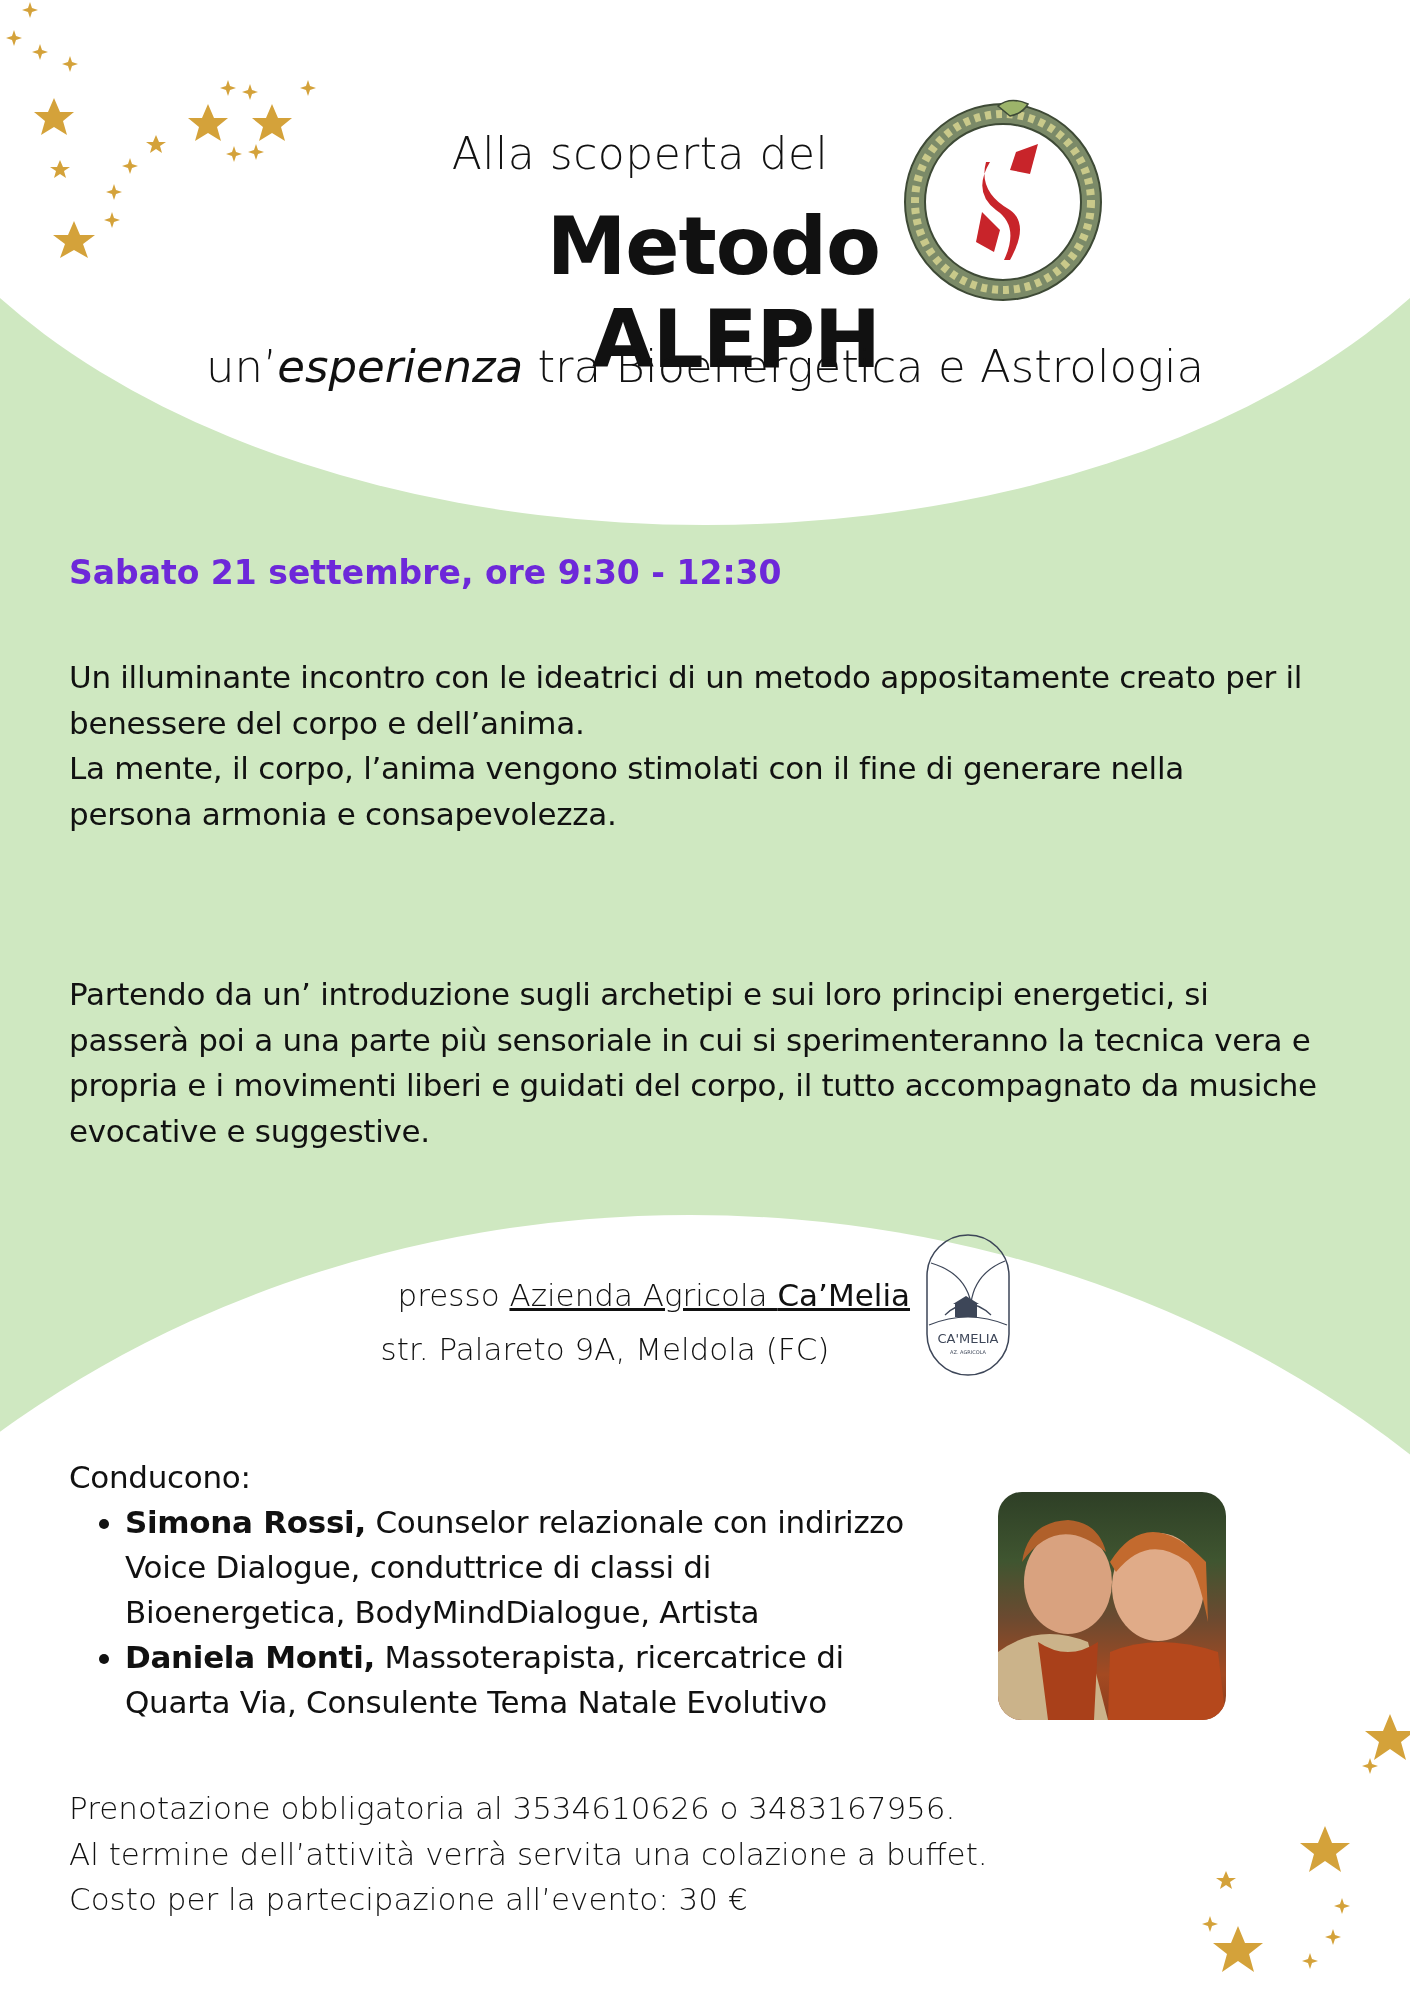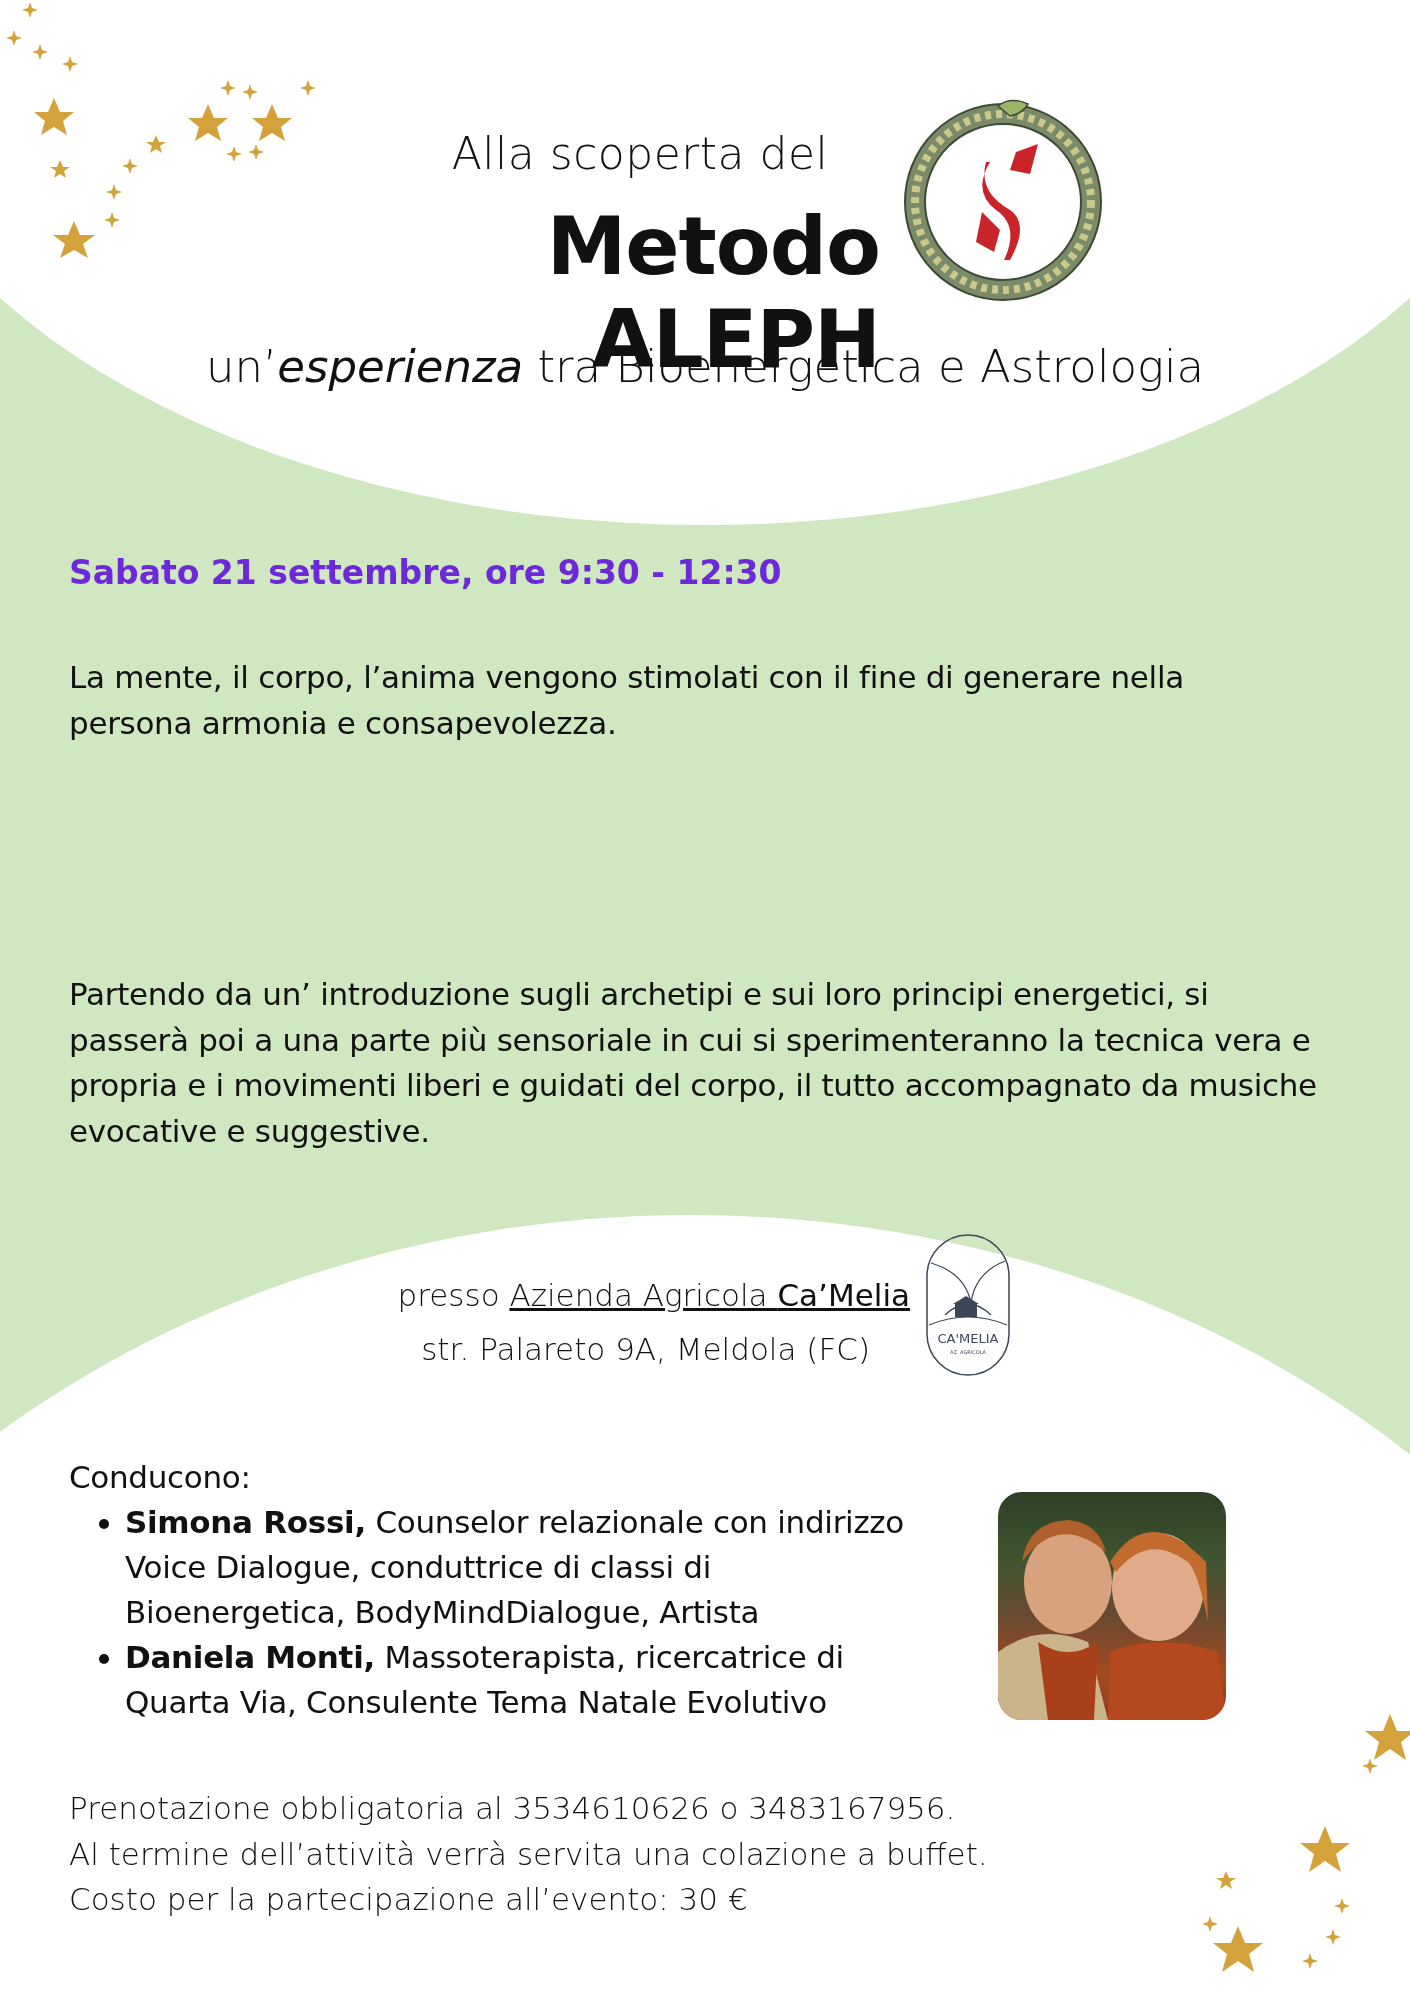--- a/index.html
+++ b/index.html
@@ -16,21 +16,21 @@
   .subtitle em { font-style: italic; }
 
   .date { left: 69px; top: 553px; font-size: 33px; font-weight: 700; color: #6d28d9; }
   .body-text { left: 69px; width: 1280px; font-size: 31px; line-height: 45.5px; font-family: "DejaVu Sans", sans-serif; letter-spacing: -0.3px; }
   .para1 { top: 655px; }
   .para2 { top: 972px; }
   .body-text b { font-weight: 700; }
 
   .venue { left: 340px; top: 1268px; width: 570px; text-align: right; font-size: 31px; font-weight: 300; line-height: 54px; }
   .venue .u { text-decoration: underline; }
-  .venue .addr { text-align: right; display: block; margin-right: 40px; }
+  .venue .addr { text-align: center; display: block; margin-right: 40px; }
   .logo-camelia { left: 925px; top: 1233px; width: 86px; height: 144px; }
 
   .leaders { left: 69px; top: 1455px; width: 900px; font-size: 31px; line-height: 45px; letter-spacing: -0.3px; }
   .leaders ul { margin: 0; padding-left: 56px; }
   .leaders li { padding-left: 0; }
   .photo { left: 998px; top: 1492px; width: 228px; height: 228px; border-radius: 24px; overflow: hidden; background: linear-gradient(180deg,#2e3f26 0%,#3f5530 30%,#6b4a30 55%,#a44a22 80%,#8a3d1e 100%); }
 
   .footer { left: 69px; top: 1786px; width: 1000px; font-size: 31px; font-weight: 300; line-height: 45.5px; }
 </style>
 </head>
@@ -75,20 +75,21 @@
   <path d="M88 70 Q80 100 112 118 Q132 132 112 168 L106 168 Q122 134 98 118 Q74 100 92 70 Z" fill="#c8242a"></path>
   <path d="M118 60 L140 52 L132 82 L112 78 Z" fill="#c8242a"></path>
   <path d="M84 120 L102 138 L96 160 L78 150 Z" fill="#c8242a"></path>
 </svg>
 
 <div class="abs subtitle"><span>un’</span><em>esperienza</em><span> tra Bioenergetica e Astrologia</span></div>
 
 <div class="abs date">Sabato 21 settembre, ore 9:30 - 12:30</div>
 
 <div class="abs body-text para1">
+  <div style="width:1245px">Un illuminante incontro con le ideatrici di un metodo appositamente creato per il benessere del corpo e dell’anima.</div>
   <div style="width:1160px">La mente, il corpo, l’anima vengono stimolati con il fine di generare nella persona armonia e consapevolezza.</div>
 </div>
 
 <div class="abs body-text para2" style="width:1250px">Partendo da un’ introduzione sugli archetipi e sui loro principi energetici, si passerà poi a una parte più sensoriale in cui si sperimenteranno la tecnica vera e propria e i movimenti liberi e guidati del corpo, il tutto accompagnato da musiche evocative e suggestive.</div>
 
 <div class="abs venue">
   <div><span>presso </span><span class="u">Azienda Agricola </span><b class="u">Ca’Melia</b></div>
   <span class="addr">str. Palareto 9A, Meldola (FC)</span>
 </div>
 

